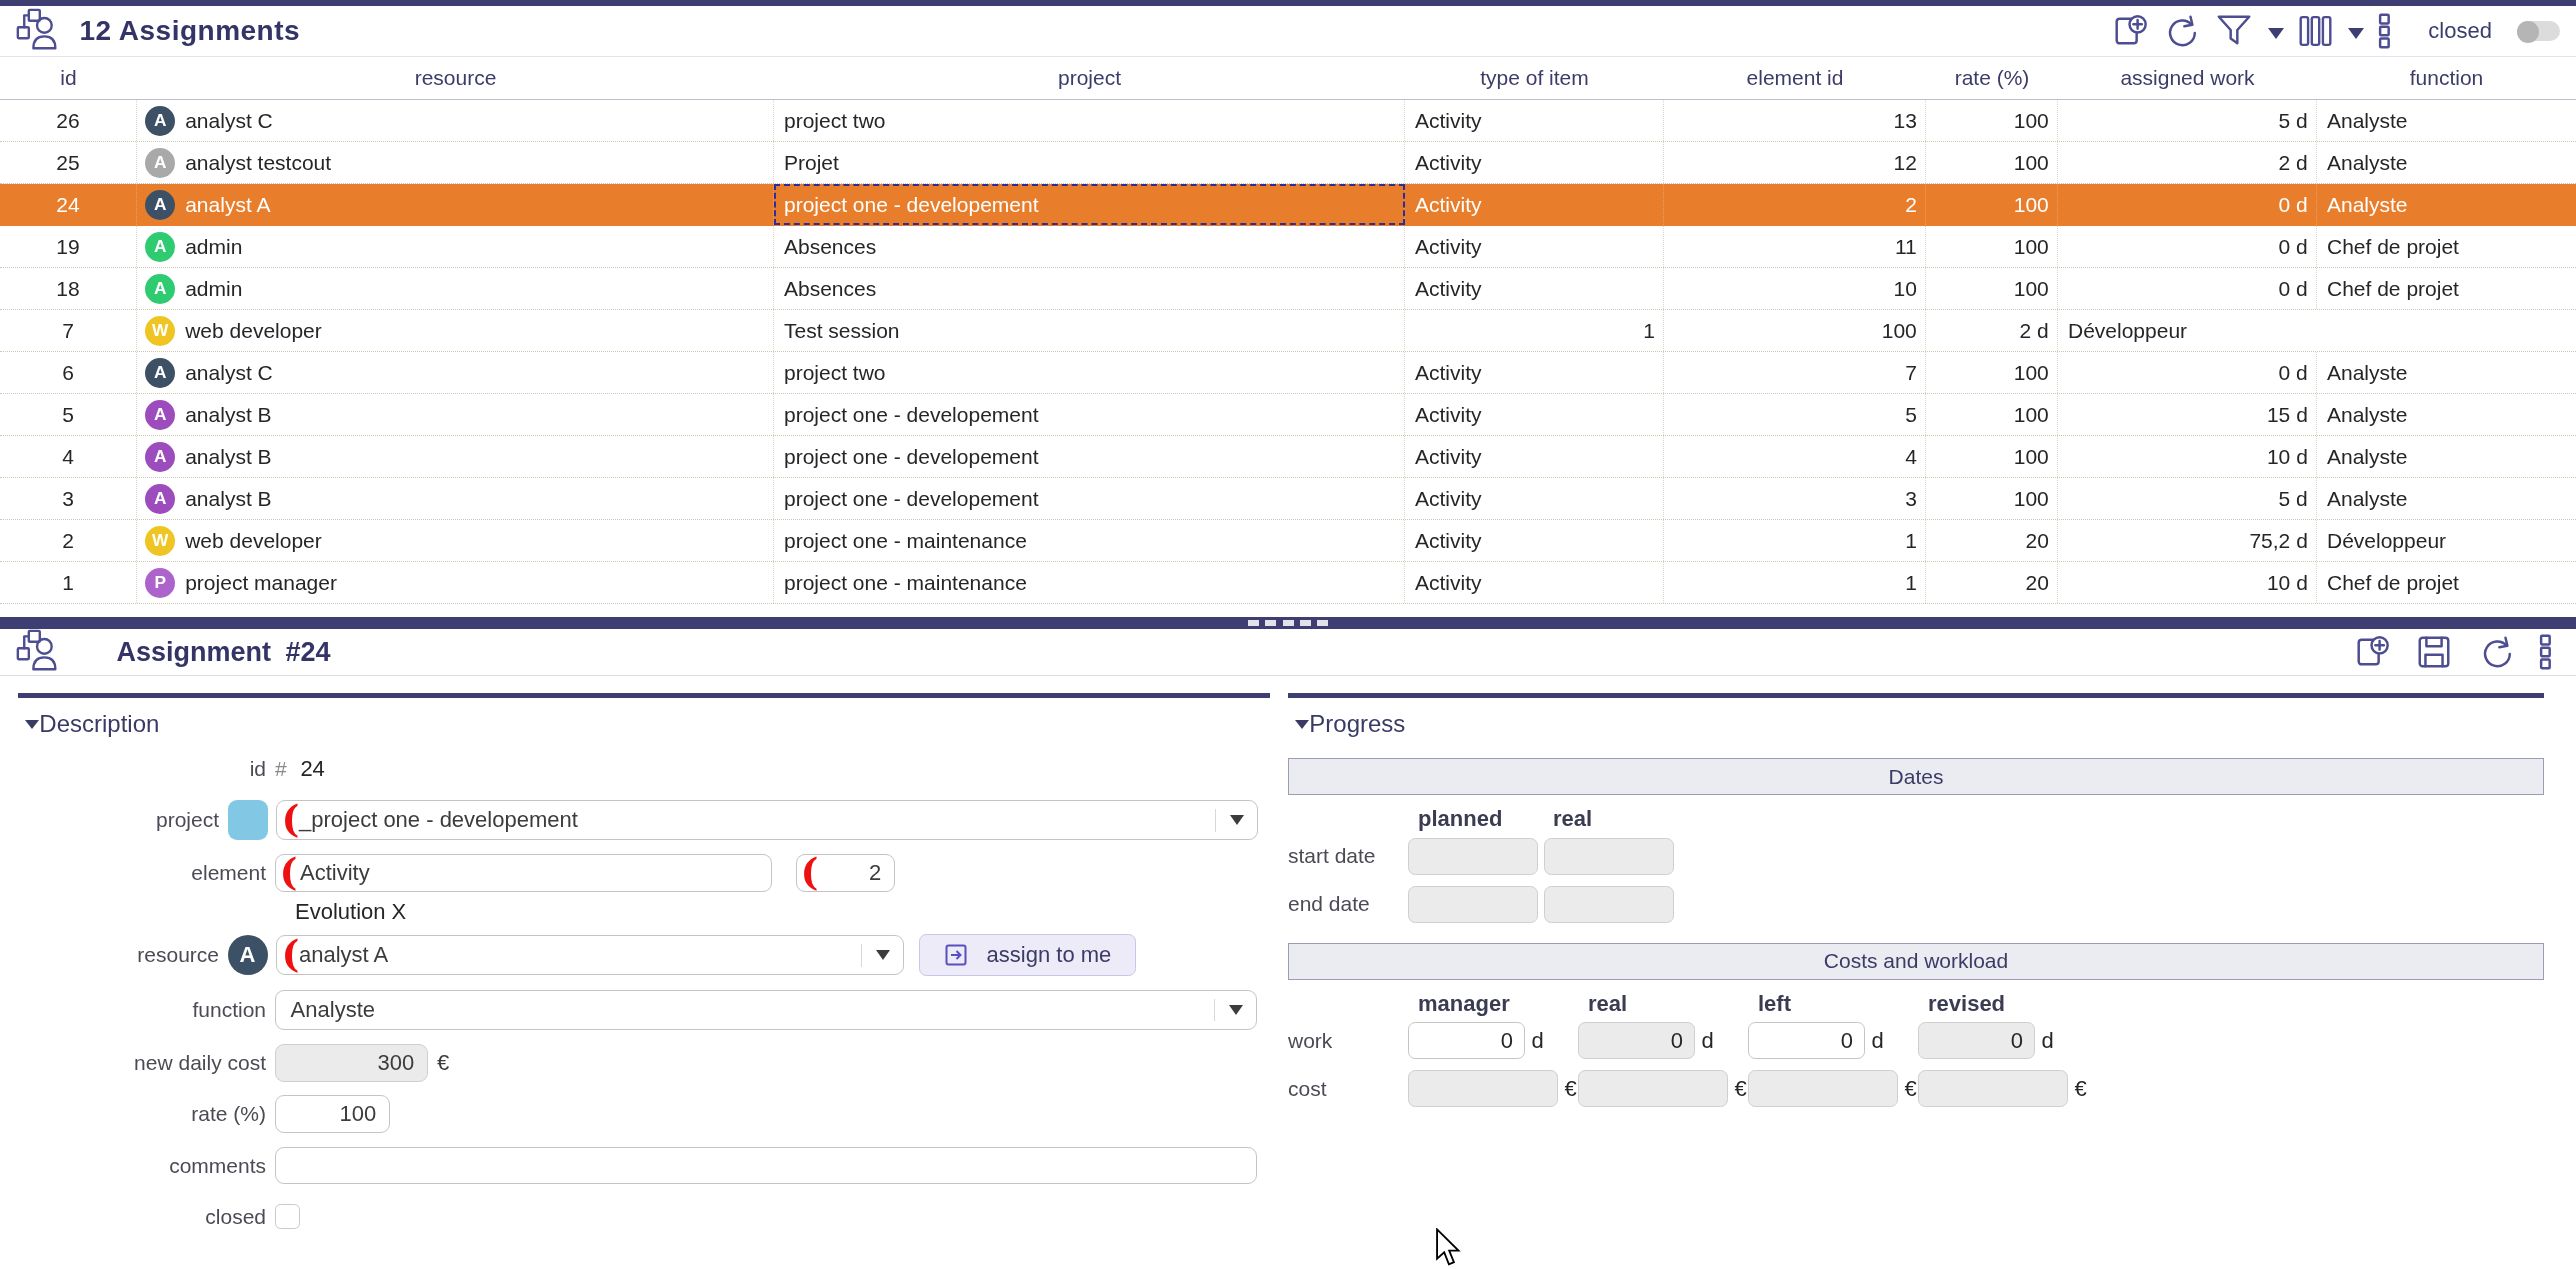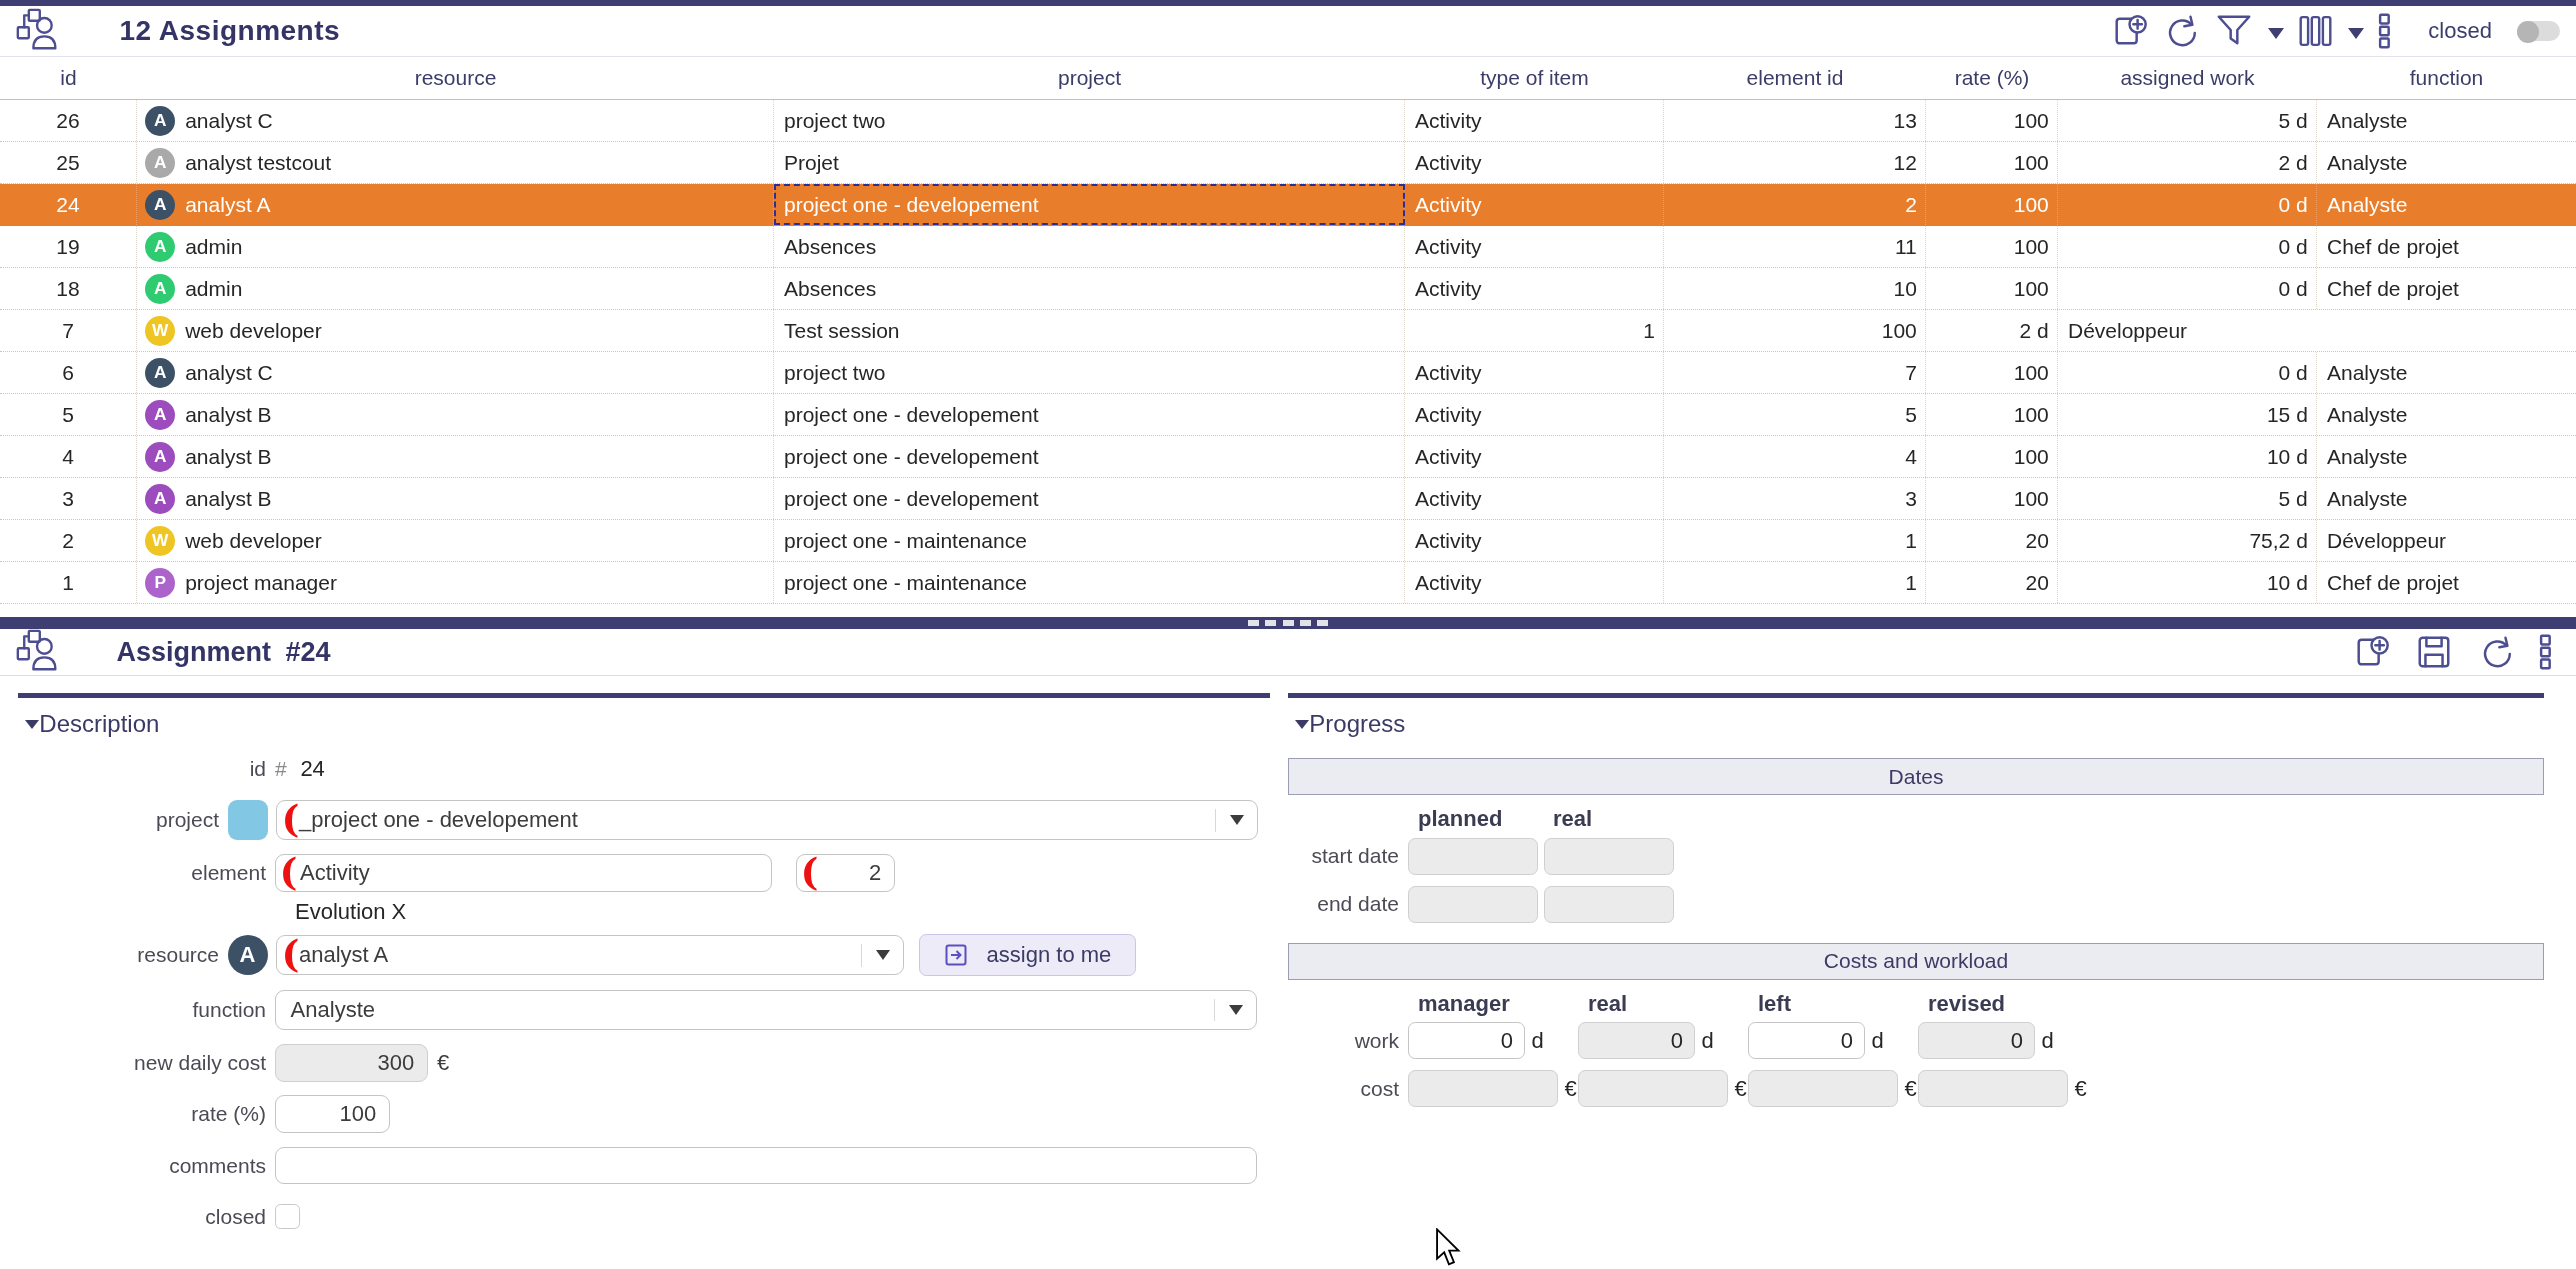--- a/index.html
+++ b/index.html
@@ -10,21 +10,21 @@
   
   .isvg { stroke:#4d4d91; fill:none; stroke-width:2.6; stroke-linecap:round; stroke-linejoin:round; }
   .icon-btn { display:flex; align-items:center; justify-content:center; cursor:pointer; }
   .caret { width:0; height:0; border-left:8.2px solid transparent; border-right:8.2px solid transparent; border-top:11px solid #3e3e72; margin-top:3.7px; }
 
   
   .top-panel { position:absolute; left:0; top:0; width:2576px; height:617px; background:#fff; }
   .topbar-border { height:6.4px; background:#3e3e72; }
   .toolbar { height:51px; display:flex; align-items:center; padding:0 16.4px; border-bottom:0.9px solid #e2e2ea; }
   .app-icon { margin-right:20px; }
-  .page-title { font-size:28px; font-weight:bold; color:#343467; letter-spacing:0.5px;margin-left:40px; }
+  .page-title { font-size:28px; font-weight:bold; color:#343467; letter-spacing:0.5px; }
   .toolbar-right { margin-left:auto; display:flex; align-items:center; gap:13.7px; }
   .closed-label { font-size:22px; color:#3c3c6e; margin-left:24px; }
   .toggle { position:relative; width:43px; height:20px; background:#dcdcdc; border-radius:10px; margin-left:11px; cursor:pointer; }
   .toggle .knob { position:absolute; left:0; top:-0.9px; width:22px; height:22px; border-radius:50%; background:#b5b5b5; }
 
   
   .grid-cols { display:grid; grid-template-columns:137px 637px 631px 259px 262px 132px 259px 259px; }
   .thead { height:43px; align-items:center; border-bottom:0.9px solid #bfbfcc; }
   .thead .hcell { text-align:center; font-size:21px; color:#3c3c69; }
   .trow { height:42px; border-bottom:0.9px dotted #cfc7b4; cursor:pointer; }
@@ -78,21 +78,21 @@
   .chip { font-size:22px; color:#262626; margin-left:20px; cursor:pointer; }
   .assign-btn { display:flex; align-items:center; gap:19px; height:42px; padding:0 24px; margin-left:14.6px; background:#ecebf7; border:0.9px solid #c9c5e6; border-radius:7.3px; font-size:22px; color:#3b3b66; cursor:pointer; }
   .checkbox { width:25px; height:25px; border:0.9px solid #c9c9c9; border-radius:5.5px; background:#fff; cursor:pointer; }
 
   
   .group-bar { margin-top:20px; height:37px; background:#ebebf2; border:0.9px solid #9c9cb4; display:flex; align-items:center; justify-content:center; font-size:21px; color:#3b3b66; }
   .phead { display:flex; margin:11px 0 5.5px 130px; font-size:22px; font-weight:bold; color:#3b3b52; }
   .phead.dates span { width:135px; }
   .phead.costs span { width:170px; }
   .prow { display:flex; align-items:center; margin-bottom:11px; }
-  .plbl { flex:0 0 120px; text-align:right; padding-right:9px; font-size:21px; color:#4b4b55; }
+  .plbl { flex:0 0 120px; padding-right:9px; font-size:21px; color:#4b4b55; }
   .dinp { width:130px; height:37px; border:0.9px solid #cfcfcf; border-radius:7.3px; background:#ebebeb; margin-right:5.5px; }
   .wgroup { width:170px; display:flex; align-items:center; }
   .winp { width:117px; height:37px; border:0.9px solid #c4c4c4; border-radius:7.3px; font-size:22px; text-align:right; padding:0 11px; color:#262626; font-family:inherit; background:#fff; }
   .winp:disabled { background:#ebebeb; border-color:#cfcfcf; }
   .cinp { width:150px; height:37px; border:0.9px solid #cfcfcf; border-radius:7.3px; background:#ebebeb; }
   .sfx { font-size:22px; color:#262626; margin-left:6.4px; }
 
   .cursor { position:absolute; left:1434px; top:1228px; pointer-events:none; }
 </style>
 </head>

